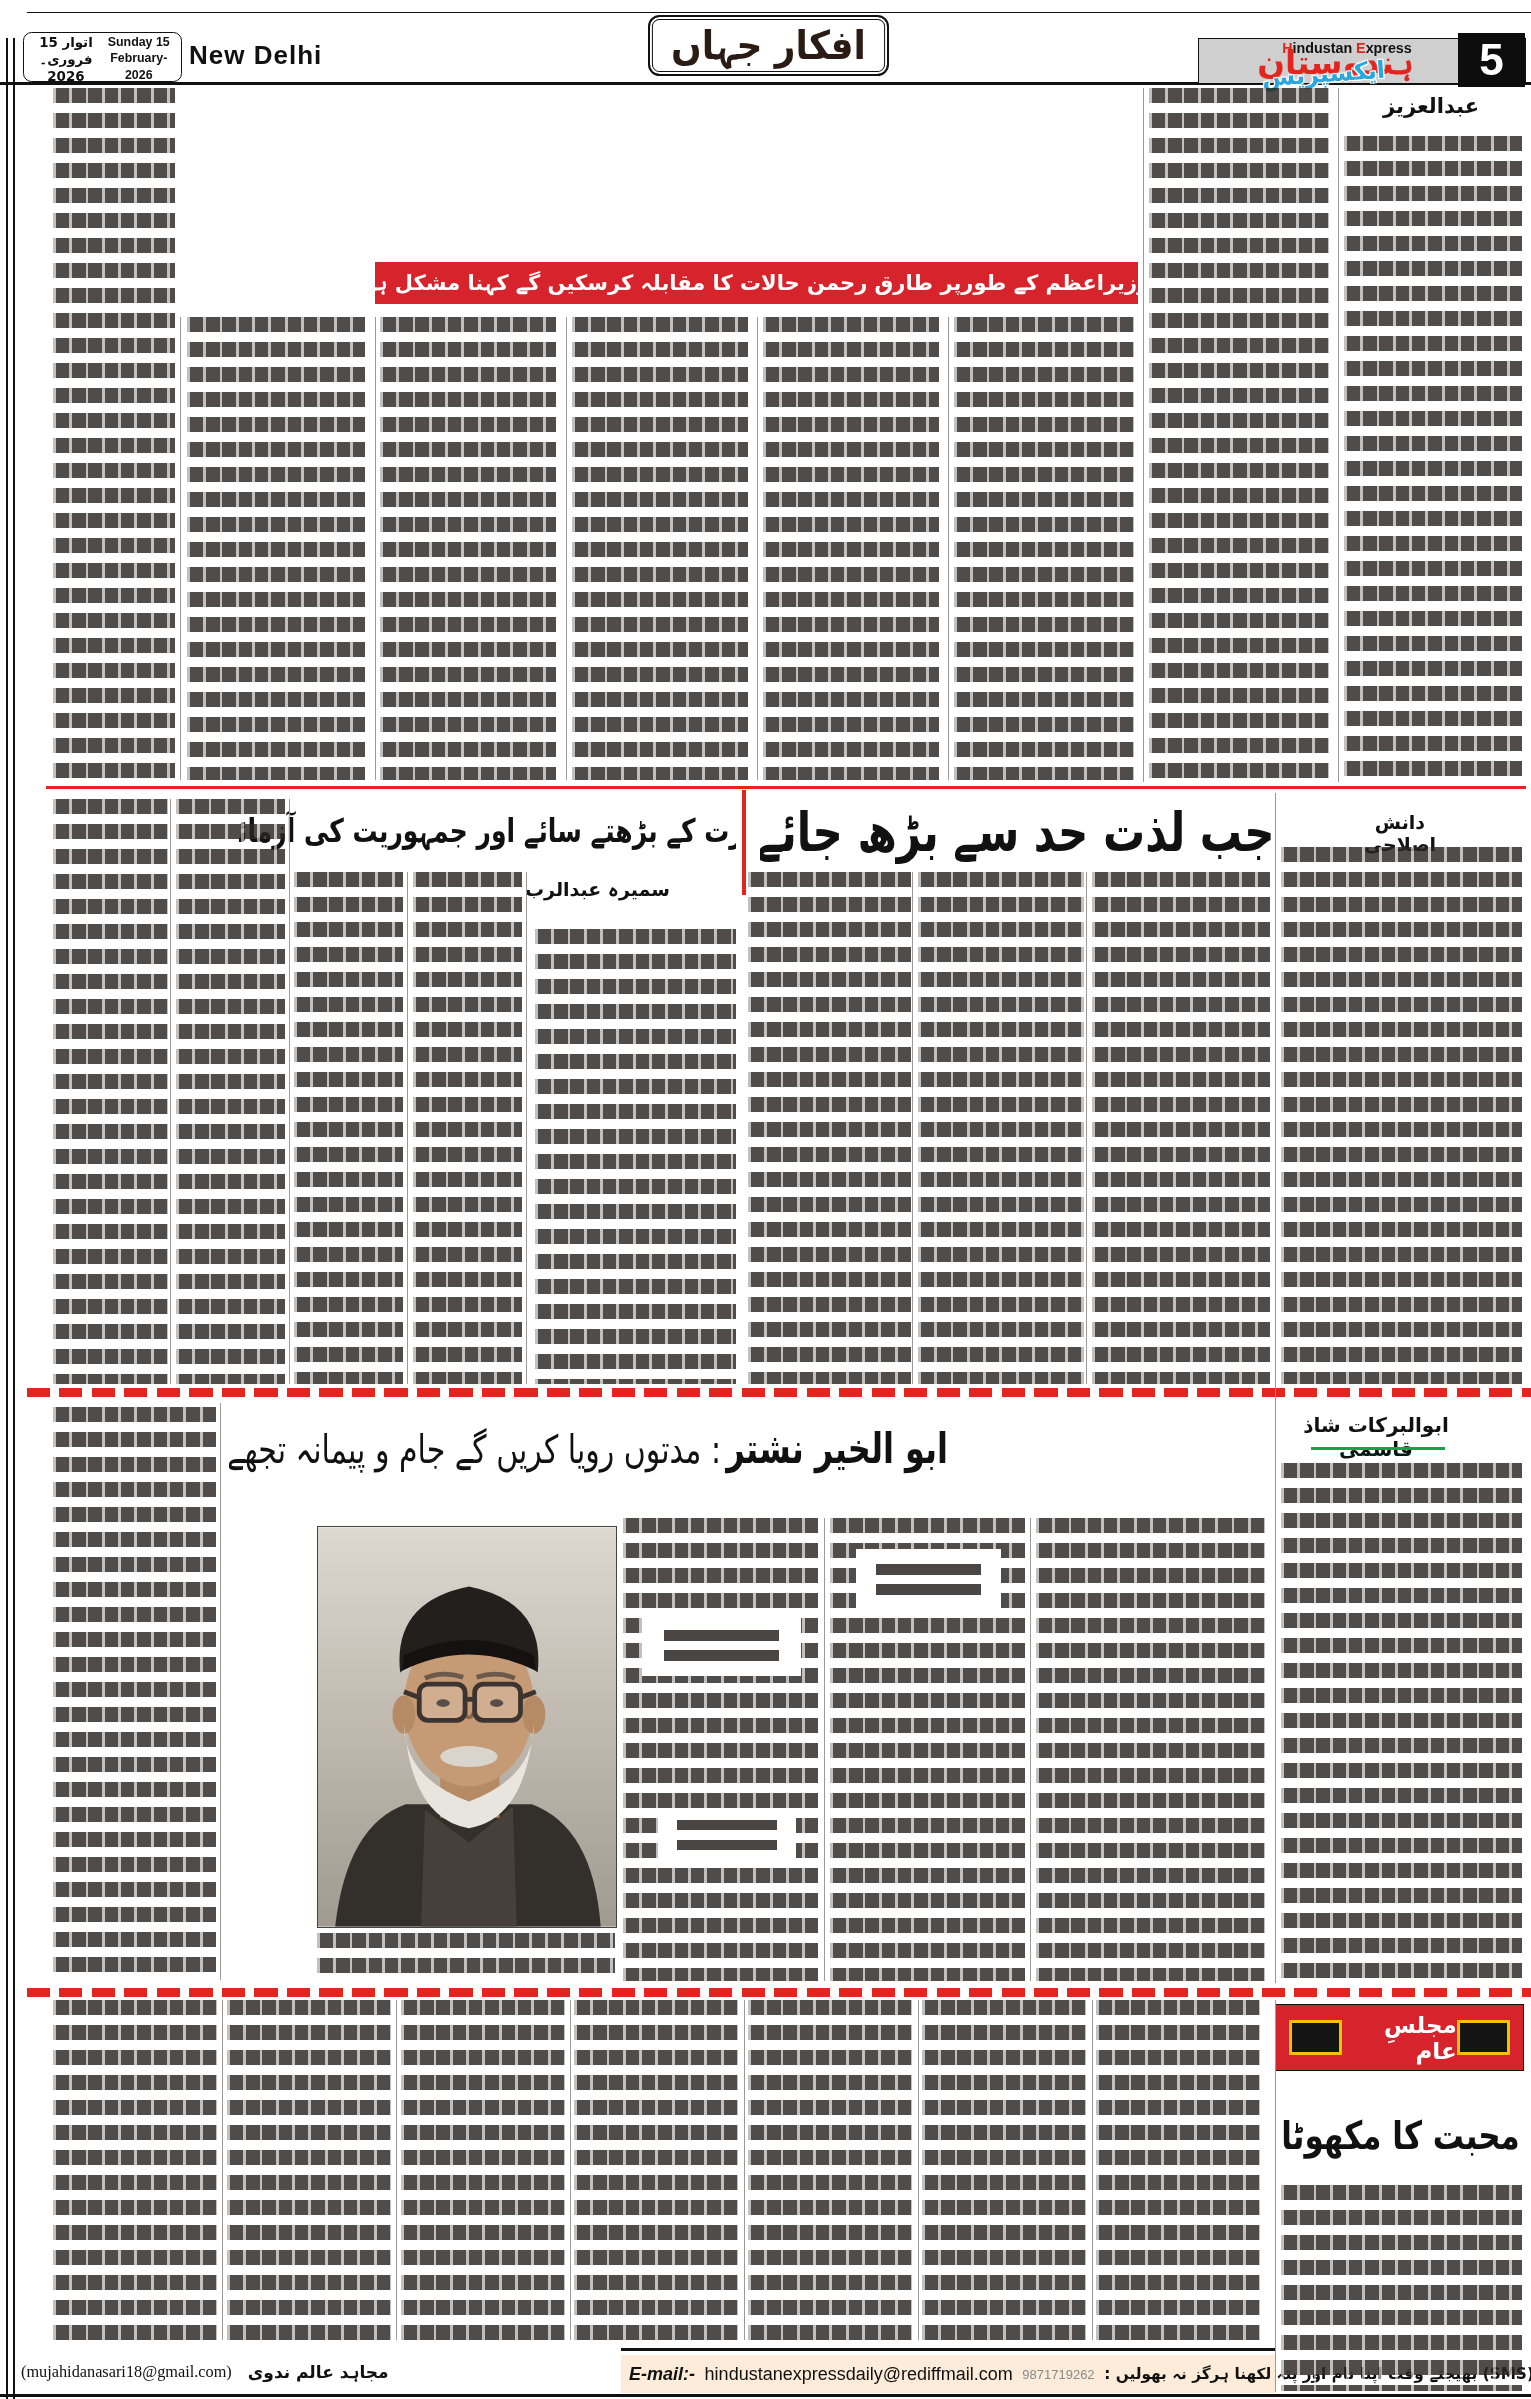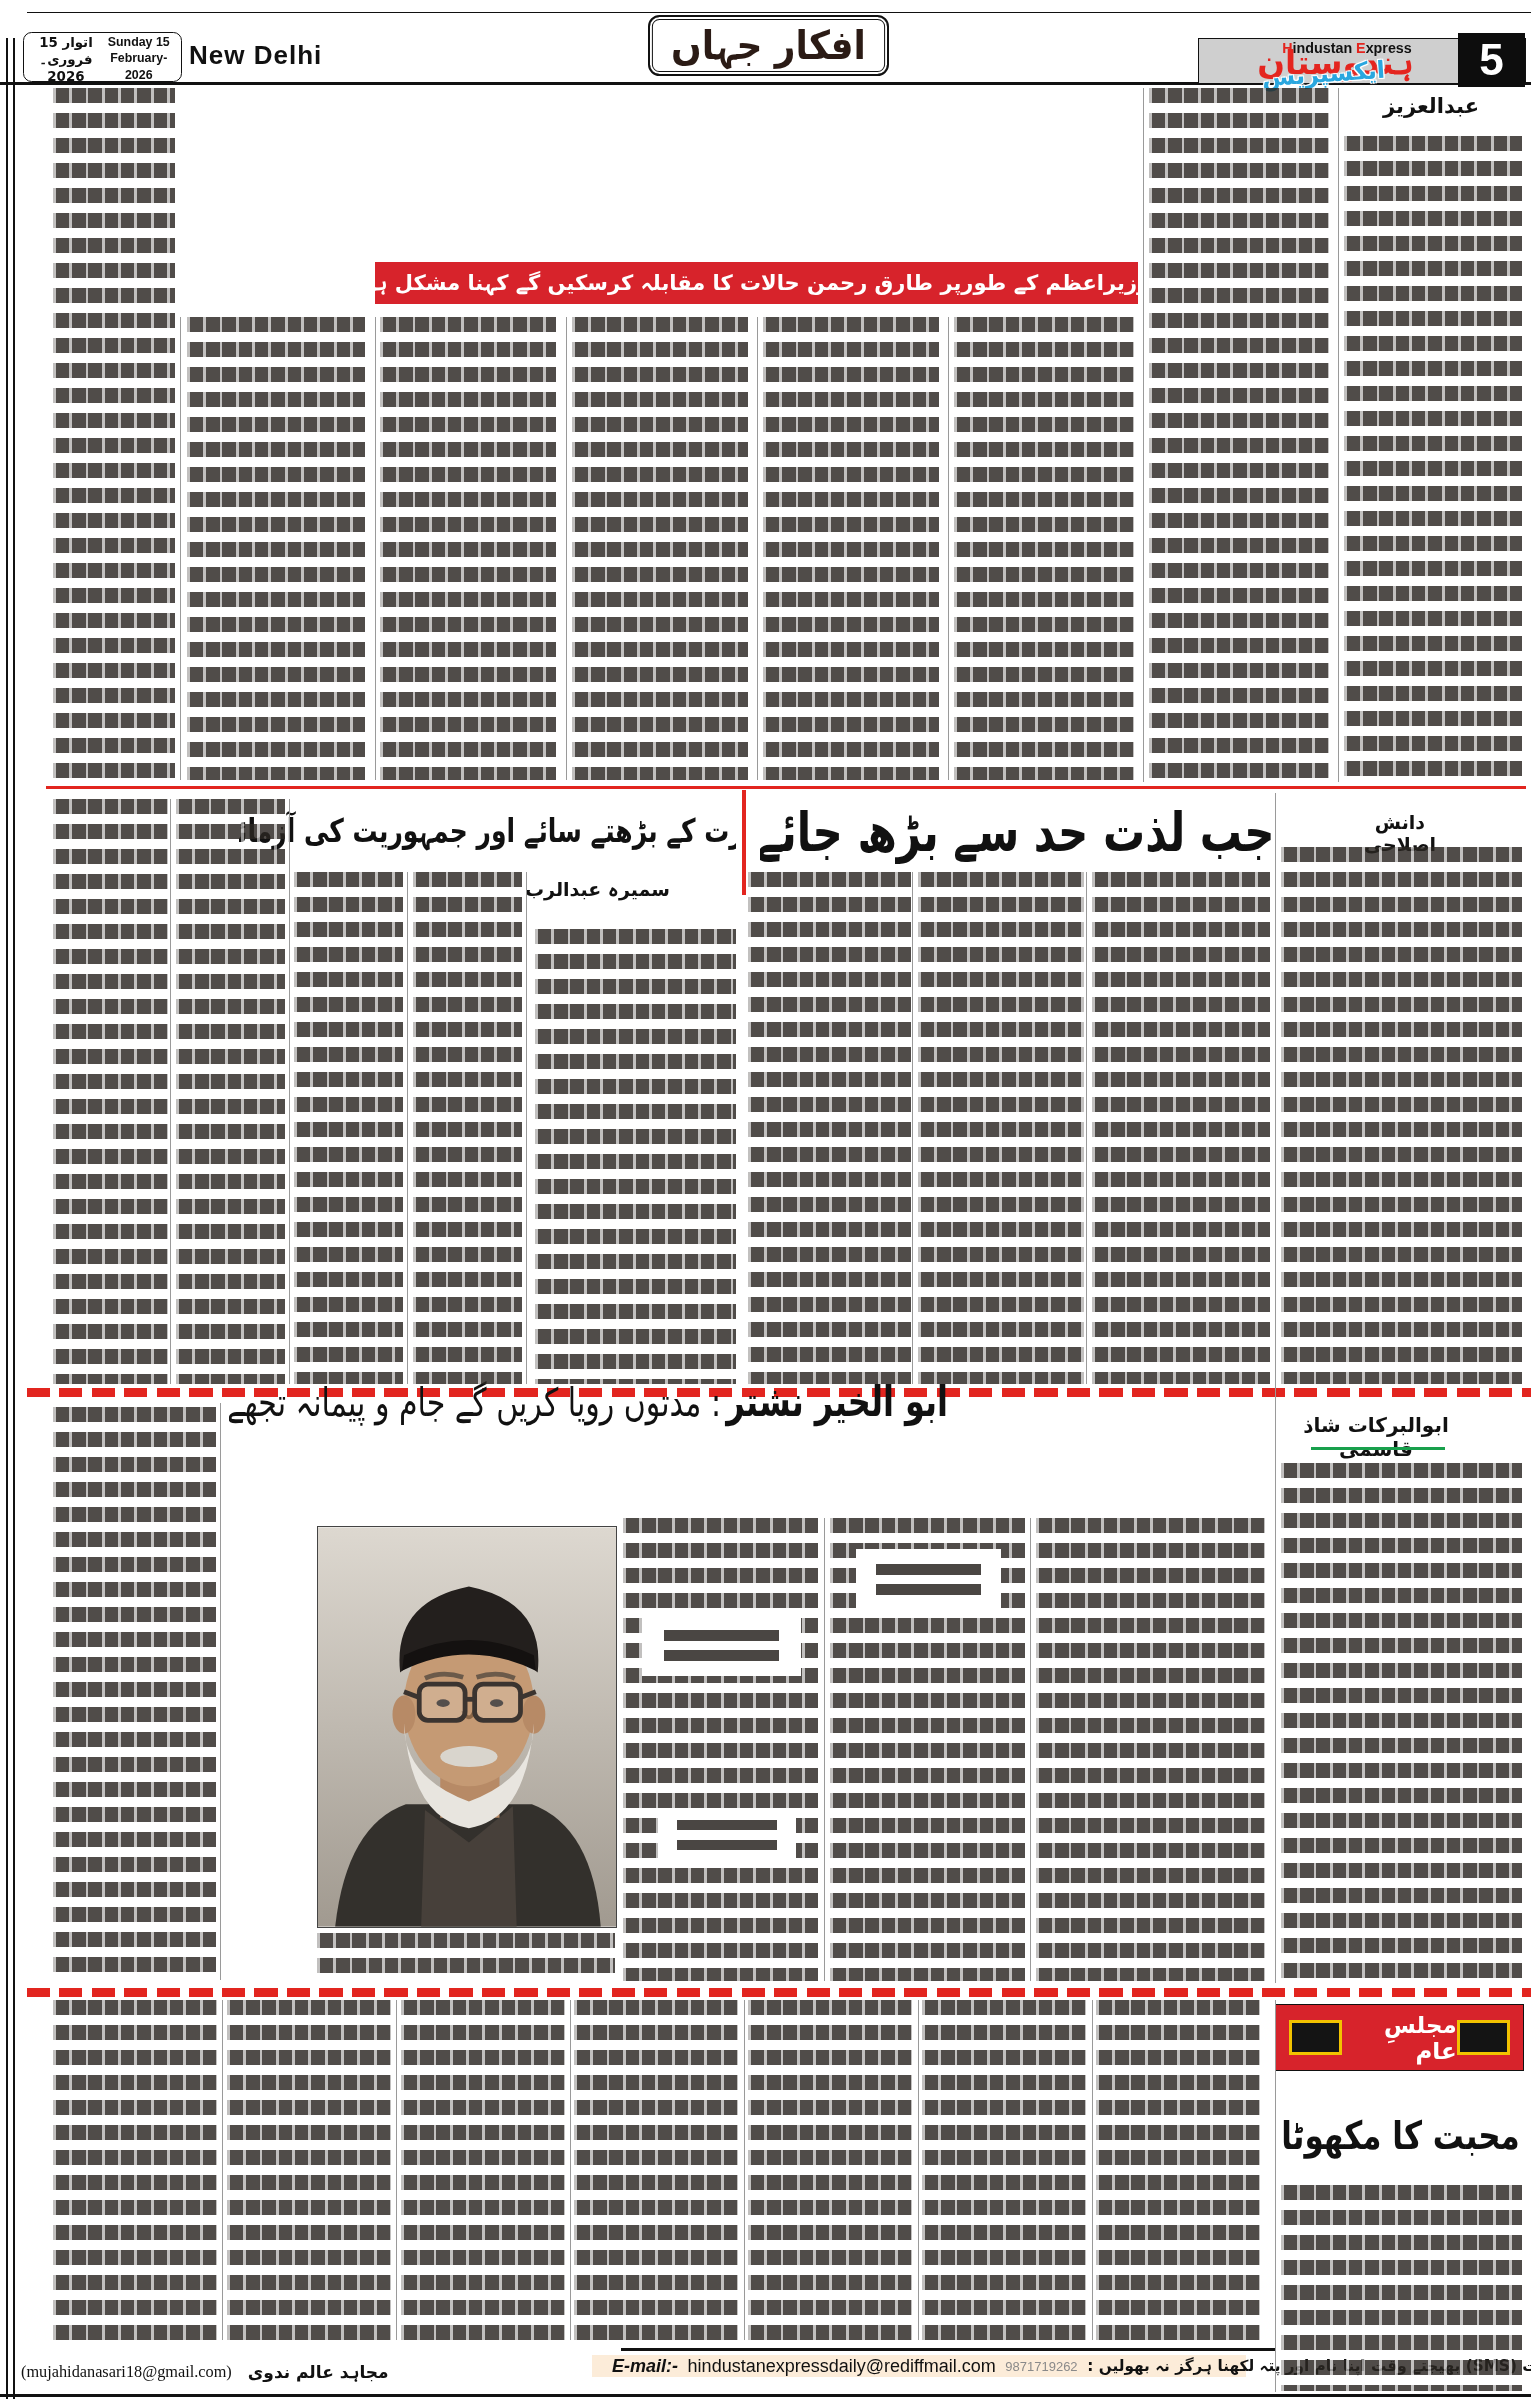--- a/index.html
+++ b/index.html
@@ -81,21 +81,21 @@
   <div class="abs hl" style="left:760px;top:793px;width:511px;height:78px;">
     <div class="ur" style="font-size:42px;font-weight:900;transform:scaleY(1.3);">جب لذت حد سے بڑھ جائے</div>
   </div>
   <div class="abs ur" style="left:1338px;top:811px;width:124px;text-align:center;font-size:19px;font-weight:bold;">دانش اصلاحی</div>
 
   <div class="dash" style="left:27px;top:1388px;width:1505px;height:8.6px;"></div>
 
   <div class="abs ur" style="left:1290px;top:1413px;width:172px;text-align:center;font-size:20px;font-weight:bold;">ابوالبرکات شاذ قاسمی</div>
   <div class="abs" style="left:1311px;top:1447px;width:134px;height:2.9px;background:#18a04c;"></div>
 
-  <div class="abs hl" style="left:229px;top:1358px;width:717px;height:88px;">
+  <div class="abs hl" style="left:229px;top:1405px;width:717px;height:88px;">
     <div class="ur" style="transform:scaleY(1.3);white-space:nowrap;">
       <span style="font-size:32px;font-weight:900;">ابو الخیر نشتر</span>
       <span style="font-size:30px;font-weight:500;">: مدتوں رویا کریں گے جام و پیمانہ تجھے</span>
     </div>
   </div>
 
   <div class="abs" style="left:317px;top:1526px;width:298px;height:400px;border:1px solid #444;">
     <svg width="298" height="400" viewBox="0 0 312 418">
       <defs>
         <linearGradient id="pbg" x1="0" y1="0" x2="0" y2="1">
@@ -140,21 +140,21 @@
   <div class="abs hl" style="left:1281px;top:2099px;width:239px;height:71px;">
     <div class="ur" style="font-size:31px;font-weight:900;transform:scaleY(1.25);">محبت کا مکھوٹا</div>
   </div>
 
   <div class="abs" style="left:21px;top:2353px;width:325px;height:29px;display:flex;align-items:flex-end;gap:16px;white-space:nowrap;">
     <span class="en" style="font-family:'Liberation Serif',serif;font-size:16.3px;">(mujahidanasari18@gmail.com)</span>
     <span class="ur" style="font-size:17px;font-weight:900;">مجاہد عالم ندوی</span>
   </div>
 
   <div class="abs" style="left:621px;top:2348px;width:654px;height:2.9px;background:#111;"></div>
-  <div class="abs box" style="left:592px;top:2355px;width:654px;height:22px;background:#fcecd9;display:flex;align-items:center;gap:9.6px;padding:0 20px;white-space:nowrap;">
+  <div class="abs box" style="left:621px;top:2355px;width:654px;height:38px;background:#fcecd9;display:flex;align-items:center;gap:9.6px;padding:0 8px;white-space:nowrap;">
     <span class="en" style="font-size:18px;font-weight:bold;font-style:italic;">E-mail:-</span>
     <span class="en" style="font-size:18px;">hindustanexpressdaily@rediffmail.com</span>
     <span class="en" style="font-size:13px;color:#8a8a8a;">9871719262</span>
     <span class="ur" style="font-size:15.3px;font-weight:bold;">اپنے پیغامات (SMS) بھیجتے وقت اپنا نام اور پتہ لکھنا ہرگز نہ بھولیں :</span>
   </div>
 
 <div class="fill" style="left: 53px; top: 88px; width: 122px; height: 694px;"></div>
     <div class="fill" style="left: 187px; top: 317px; width: 178px; height: 463px;"></div>
     <div class="fill" style="left: 380px; top: 317px; width: 176px; height: 463px;"></div>
     <div class="fill" style="left: 572px; top: 317px; width: 176px; height: 463px;"></div>

